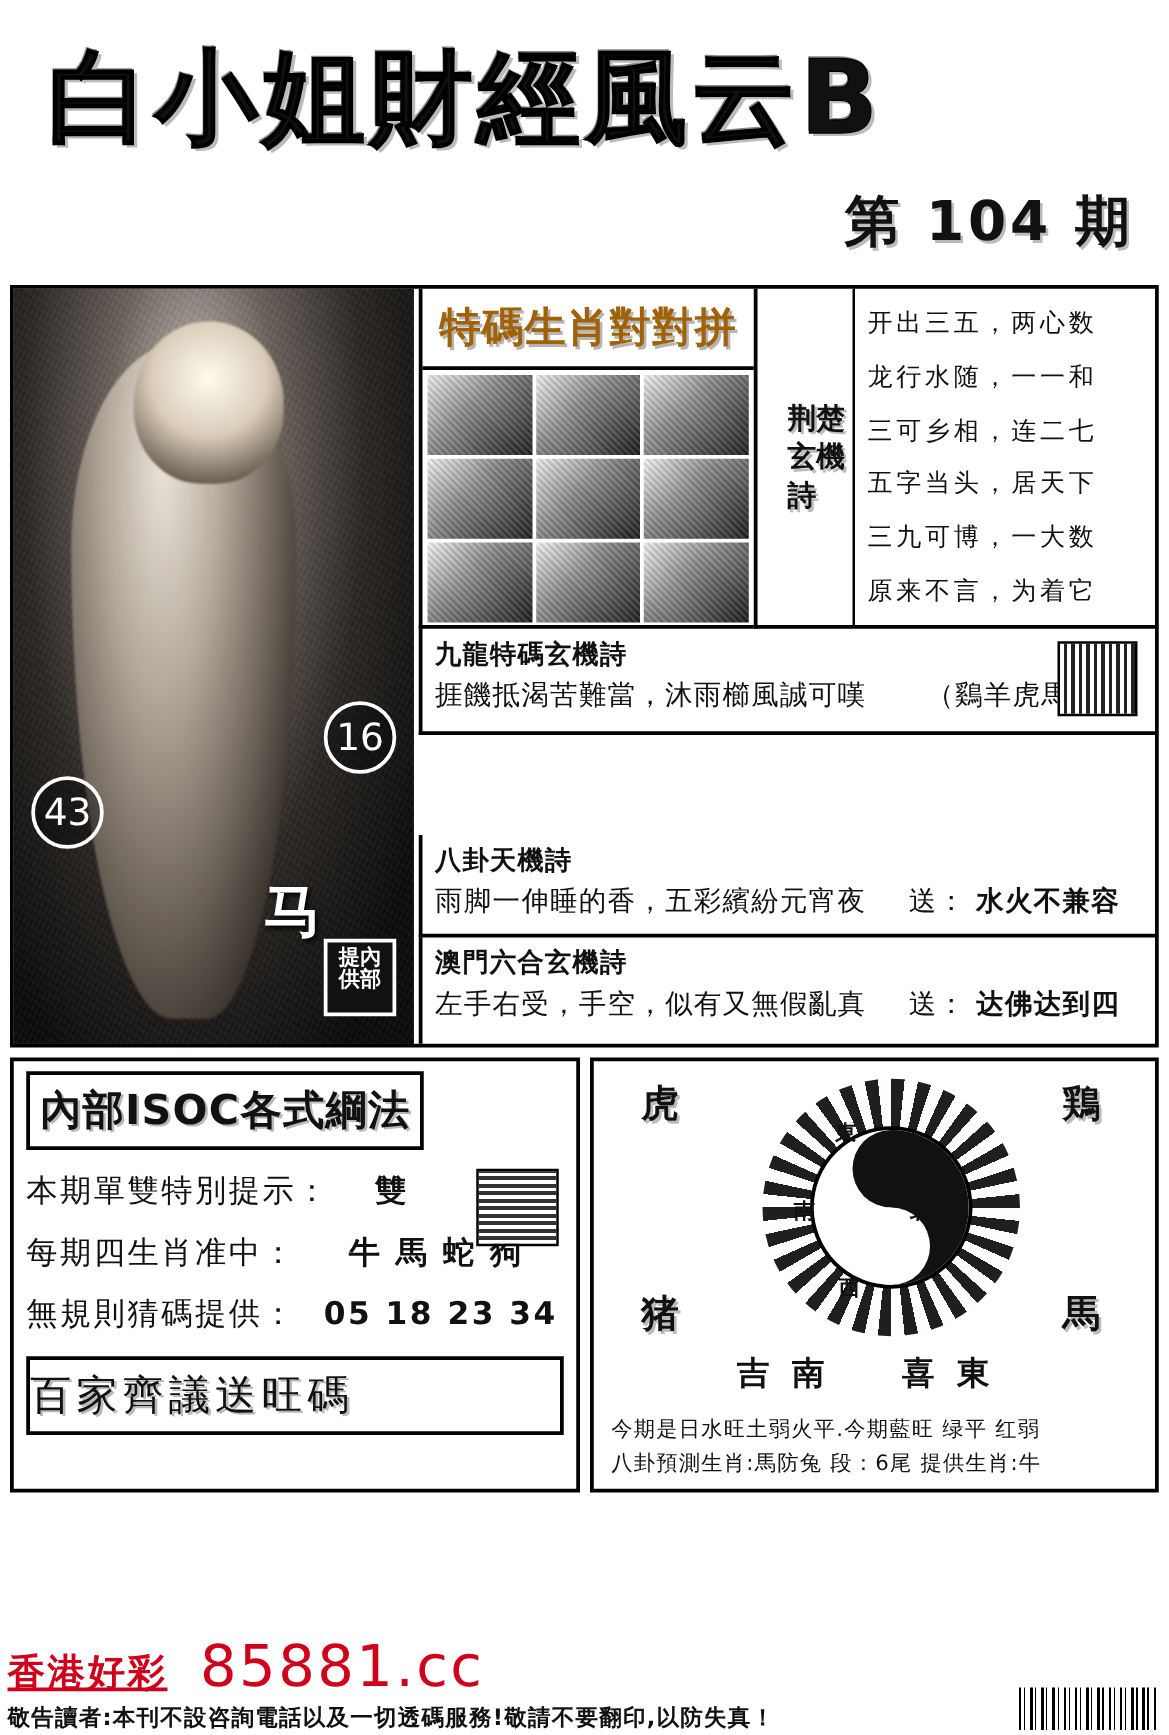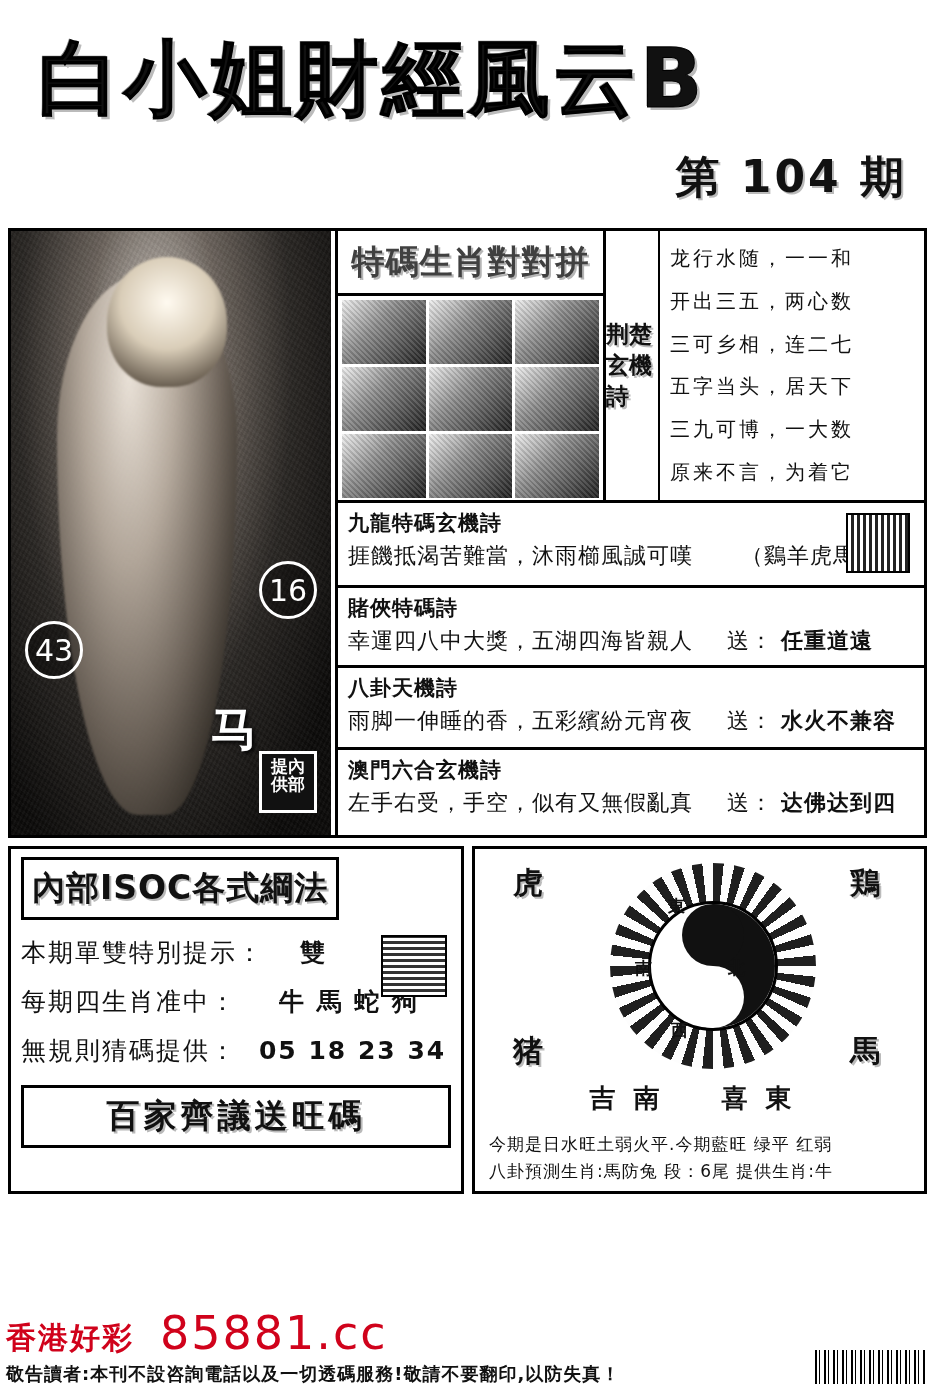--- a/index.html
+++ b/index.html
@@ -42,31 +42,31 @@
     font-size:30px;font-weight:normal;display:flex;align-items:center;justify-content:center;background:rgba(0,0,0,.35);}
   .cn-43{left:14px;top:390px;}
   .cn-16{left:248px;top:330px;}
   .photo .zodiac{position:absolute;left:200px;top:468px;color:#fff;font-size:46px;font-weight:bold;text-shadow:2px 2px 4px #000;}
   .photo .stamp{position:absolute;left:248px;top:520px;width:58px;height:62px;border:3px solid #fff;background:#111;
     color:#fff;font-size:17px;line-height:1.05;padding:4px 5px;box-sizing:border-box;font-weight:bold;text-align:center;}
 
   
   .midcol{position:absolute;left:324px;top:0;width:268px;height:272px;border-left:3px solid #000;border-bottom:3px solid #000;box-sizing:border-box;}
   .mid-banner{height:62px;border-bottom:3px solid #000;display:flex;align-items:center;justify-content:center;
-    font-size:33px;font-weight:bold;letter-spacing:1px;color:#404040;text-shadow:2px 2px 0 #b5b5b5;}
+    font-size:33px;font-weight:bold;letter-spacing:1px;color:#a16207;text-shadow:2px 2px 0 #b5b5b5;}
   .grid-imgs{display:grid;grid-template-columns:repeat(3,1fr);grid-template-rows:repeat(3,1fr);gap:3px;padding:4px;box-sizing:border-box;height:206px;}
   .gi{background:linear-gradient(135deg,#efefef 0%,#8d8d8d 40%,#1d1d1d 100%);
       background-blend-mode:multiply;position:relative;overflow:hidden;}
   .gi:after{content:"";position:absolute;inset:0;
     background:repeating-linear-gradient(45deg, rgba(255,255,255,.18) 0 2px, rgba(0,0,0,.18) 2px 4px);opacity:.6;}
 
   
   .rightcol{position:absolute;left:592px;top:0;width:321px;height:272px;border-left:3px solid #000;border-bottom:3px solid #000;box-sizing:border-box;display:flex;}
   .rc-side{width:54px;border-right:2px solid #000;display:flex;flex-direction:column;align-items:center;justify-content:space-around;
-    padding:4px 0;box-sizing:border-box;font-size:23px;font-weight:bold;color:#111;text-shadow:2px 2px 0 #bbb;}
+    padding:4px 0;box-sizing:border-box;font-size:23px;font-weight:bold;color:#111;text-shadow:2px 2px 0 #bbb;margin-left:24px;}
   .rc-lines{flex:1;display:flex;flex-direction:column;justify-content:space-around;padding:6px 10px;box-sizing:border-box;}
   .rc-lines div{font-size:20px;letter-spacing:3px;color:#111;}
 
   
   .prow{position:absolute;left:324px;width:589px;border-left:3px solid #000;box-sizing:border-box;padding:6px 10px;}
   .prow .ttl{font-size:21px;font-weight:bold;letter-spacing:1px;color:#111;margin-bottom:4px;}
   .prow .txt{font-size:22px;letter-spacing:1px;color:#111;white-space:nowrap;}
   .prow .send{font-weight:bold;}
   .p1{top:272px;height:85px;border-bottom:3px solid #000;}
   .p2{top:357px;height:80px;border-bottom:3px solid #000;}
@@ -76,22 +76,22 @@
     background:repeating-linear-gradient(90deg,#fff 0 3px,#222 3px 6px);}
 
   
   .lowleft{position:absolute;left:8px;top:846px;width:456px;height:348px;border:3px solid #000;box-sizing:border-box;padding:8px 10px;}
   .box-title{border:3px solid #000;padding:6px 8px;font-size:33px;font-weight:bold;letter-spacing:1px;color:#111;
     text-shadow:2px 2px 0 #b9b9b9;display:inline-block;}
   .kv{font-size:25px;margin-top:16px;letter-spacing:2px;color:#111;}
   .kv b{font-weight:bold;}
   .red-seal{position:absolute;right:14px;top:86px;width:62px;height:58px;border:2px solid #000;
     background:repeating-linear-gradient(0deg,#fff 0 3px,#333 3px 6px);}
-  .box-title2{margin-top:18px;border:3px solid #000;padding:6px 10px;font-size:33px;font-weight:bold;letter-spacing:4px;
-    color:#111;text-shadow:2px 2px 0 #b9b9b9;display:block;text-align:center;}
+  .box-title2{margin-top:18px;border:3px solid #000;padding:6px 0;font-size:33px;font-weight:normal;letter-spacing:4px;
+    color:#111;text-shadow:2px 2px 0 #b9b9b9;display:block;text-align:left;}
 
   
   .lowright{position:absolute;left:472px;top:846px;width:455px;height:348px;border:3px solid #000;box-sizing:border-box;}
   .bg-corner{position:absolute;font-size:30px;font-weight:bold;color:#111;text-shadow:2px 2px 0 #bbb;}
   .bc-tl{left:38px;top:14px;}
   .bc-tr{right:44px;top:14px;}
   .bc-bl{left:38px;top:182px;}
   .bc-br{right:44px;top:182px;}
   .wheel{position:absolute;left:135px;top:14px;width:206px;height:206px;border-radius:50%;
     background:repeating-conic-gradient(#1f1f1f 0 6deg,#fdfdfd 6deg 12deg);
@@ -104,21 +104,21 @@
   .d-n{left:193px;top:46px;} .d-s{left:160px;top:108px;} .d-e{left:253px;top:108px;} .d-w{left:196px;top:170px;}
   .bg-row{position:absolute;left:0;top:232px;width:100%;text-align:center;font-size:26px;font-weight:bold;letter-spacing:18px;color:#111;}
   .bg-foot{position:absolute;left:14px;top:282px;width:420px;font-size:17px;line-height:1.6;color:#111;letter-spacing:1px;}
 
   
   .numbox{position:absolute;left:8px;top:1200px;width:919px;height:128px;border:3px solid #000;box-sizing:border-box;padding:6px 12px;}
   .nline{font-size:25px;letter-spacing:2px;color:#111;margin:4px 0;white-space:nowrap;}
   .nline .nums{letter-spacing:14px;font-weight:bold;}
 
   
-  .foot-brand{position:absolute;left:6px;top:1318px;font-size:30px;font-weight:bold;color:#d0021b;letter-spacing:2px;}
+  .foot-brand{position:absolute;left:6px;top:1318px;font-size:30px;font-weight:bold;color:#d0021b;letter-spacing:2px;text-decoration:underline;}
   .foot-site{position:absolute;left:160px;top:1306px;font-size:46px;font-weight:normal;color:#d0021b;letter-spacing:2px;}
   .foot-warn{position:absolute;left:6px;top:1362px;font-size:18px;font-weight:bold;color:#111;letter-spacing:1px;white-space:nowrap;}
   .barcode{position:absolute;right:8px;top:1350px;width:112px;height:34px;
     background:repeating-linear-gradient(90deg,#000 0 2px,#fff 2px 4px,#000 4px 5px,#fff 5px 9px);}
 </style>
 </head>
 <body>
 
 <div class="page">
 
@@ -150,46 +150,38 @@
         <div class="gi"></div>
         <div class="gi"></div>
         <div class="gi"></div>
         <div class="gi"></div>
       </div>
     </div>
 
     <div class="rightcol">
       <div class="rc-side">荆楚玄機詩</div>
       <div class="rc-lines">
+        <div>开出三五，两心数</div>
         <div>龙行水随，一一和</div>
-        <div>开出三五，两心数</div>
         <div>三可乡相，连二七</div>
         <div>五字当头，居天下</div>
         <div>三九可博，一大数</div>
         <div>原来不言，为着它</div>
       </div>
     </div>
 
     <div class="prow p1">
       <div class="ttl">九龍特碼玄機詩</div>
       <div class="txt">
         <span>捱饑抵渴苦難當，沐雨櫛風誠可嘆</span>
         <span style="margin-left:40px">（鷄羊虎馬龍）</span>
       </div>
       <div class="seal"></div>
     </div>
 
-    <div class="prow p2">
-      <div class="ttl">賭俠特碼詩</div>
-      <div class="txt">
-        <span>幸運四八中大獎，五湖四海皆親人</span>
-        <span style="margin-left:26px">送：</span>
-        <span class="send">任重道遠</span>
-      </div>
-    </div>
 
     <div class="prow p3">
       <div class="ttl">八卦天機詩</div>
       <div class="txt">
         <span>雨脚一伸睡的香，五彩繽紛元宵夜</span>
         <span style="margin-left:26px">送：</span>
         <span class="send">水火不兼容</span>
       </div>
     </div>
 

